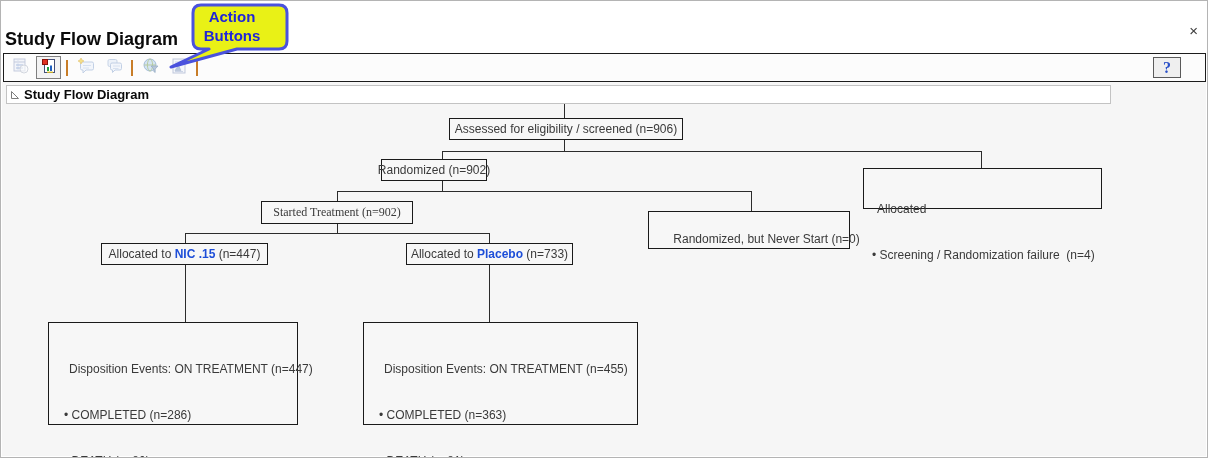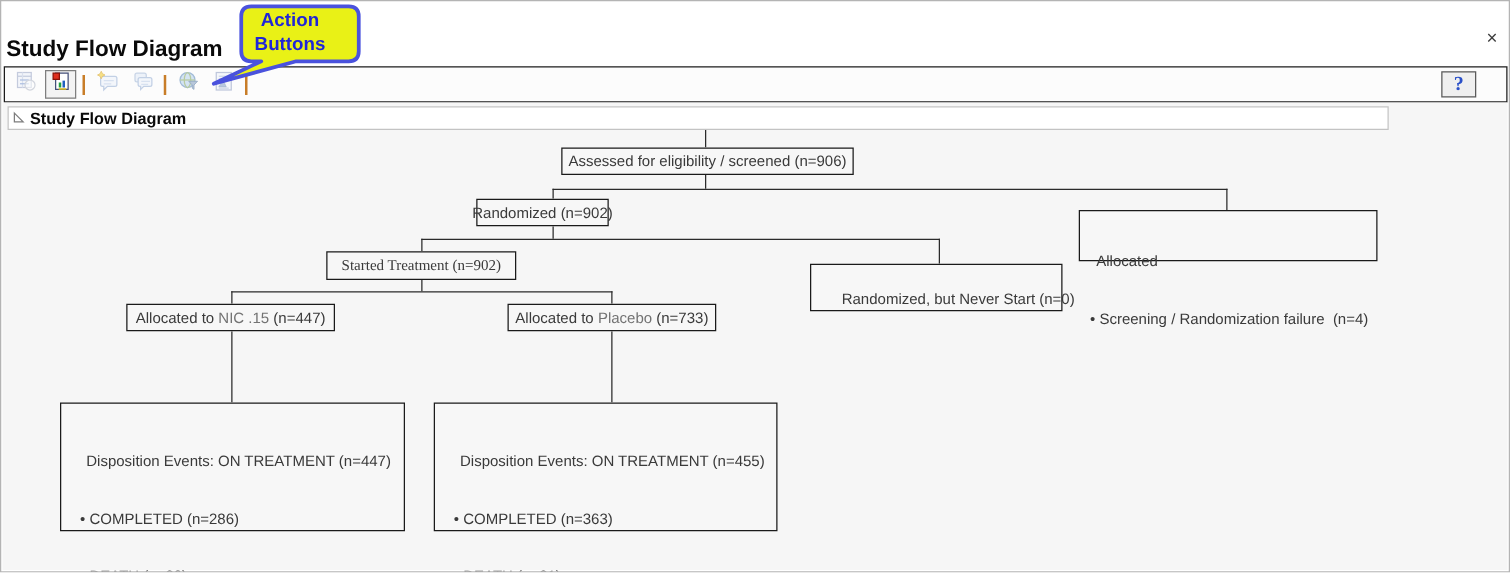--- a/index.html
+++ b/index.html
@@ -50,21 +50,21 @@
   .diagram-bg {
     position:absolute; left:1px; right:1px; top:81px; bottom:1px; background:#f6f6f6;
   }
   .node {
     position:absolute; border:1px solid #1a1a1a; background:#f7f7f7;
     font-size:12px; color:#3a3a3a; white-space:pre;
   }
   .node.center { display:flex; align-items:center; justify-content:center; }
   .node .ln { white-space:pre; line-height:18px; }
   .edge { position:absolute; background:#2b2b2b; }
-  .bold { font-weight:normal; color:#737373; }
+  .bold { font-weight:bold; color:#1d4ed8; }
   
   .callout-svg { position:absolute; left:158px; top:2px; z-index:30; }
   .callout-text {
     position:absolute; left:192px; top:6px; width:78px; z-index:31;
     text-align:center; font-weight:bold; font-size:15px; line-height:19px;
   }
 </style>
 </head>
 <body>
 
@@ -196,28 +196,28 @@
   </div>
 
   <div class="node center" style="left:100px; top:242px; width:167px; height:22px;">
     <span>Allocated to </span><span class="bold">NIC .15</span><span> (n=447)</span>
   </div>
 
   <div class="node center" style="left:405px; top:242px; width:167px; height:22px;">
     <span>Allocated to </span><span class="bold">Placebo</span><span> (n=733)</span>
   </div>
 
-  <div class="node" style="left:47px; top:321px; width:276px; height:103px; padding:9px 0 0 15px;">
+  <div class="node" style="left:47px; top:321px; width:250px; height:103px; padding:9px 0 0 15px;">
     <div class="ln" style="padding-left:5px;">Disposition Events: ON TREATMENT (n=447)</div>
     <div class="ln">• COMPLETED (n=286)</div>
     <div class="ln">• DEATH (n=80)</div>
     
   </div>
 
-  <div class="node" style="left:346px; top:321px; width:275px; height:103px; padding:9px 0 0 15px;">
+  <div class="node" style="left:362px; top:321px; width:275px; height:103px; padding:9px 0 0 15px;">
     <div class="ln" style="padding-left:5px;">Disposition Events: ON TREATMENT (n=455)</div>
     <div class="ln">• COMPLETED (n=363)</div>
     <div class="ln">• DEATH (n=81)</div>
     
   </div>
 
   <svg class="callout-svg" width="140" height="70" viewBox="0 0 140 70">
     <path d="M 42 2 H 120 Q 128 2 128 10 V 38 Q 128 46 120 46 H 78 L 12 64 L 50 46 H 42 Q 34 46 34 38 V 10 Q 34 2 42 2 Z" fill="#e9f116" stroke="#4a52dd" stroke-width="3" stroke-linejoin="round"></path>
   </svg>
   <div class="callout-text" style="color: rgb(32, 38, 216);">

